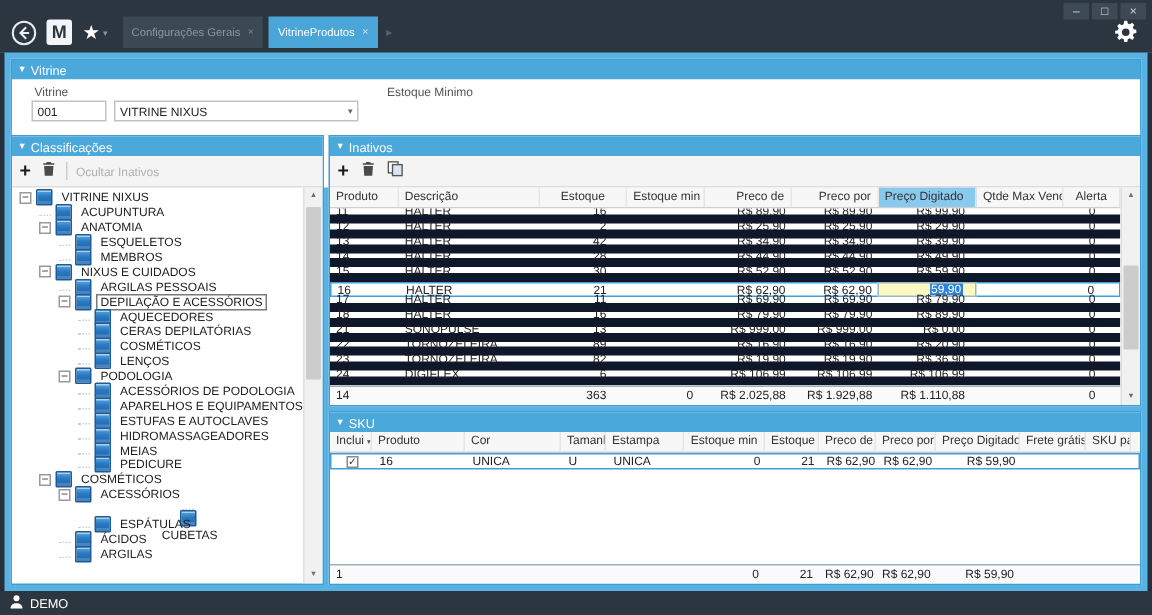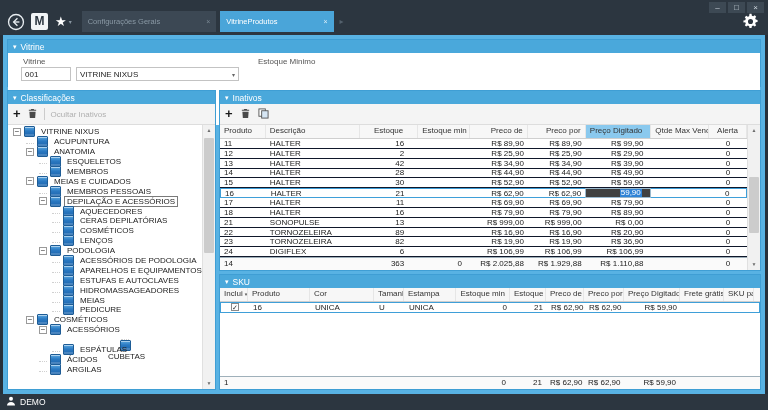--- a/index.html
+++ b/index.html
@@ -11,21 +11,21 @@
   .titlebar{height:35px;background:var(--titlebar,#2c3640);position:relative;flex:none;}
   .win-controls{position:absolute;top:2px;right:4px;display:flex;gap:2px;}
   .win-btn{width:17px;height:11px;background:#3d4954;color:#cfd8de;font-size:8px;line-height:11px;
            text-align:center;cursor:default;}
   .tab-row{position:absolute;left:7px;top:11px;display:flex;align-items:center;height:21px;}
   .back-circle{width:18px;height:18px;margin-right:6px;display:flex;align-items:center;justify-content:center;}
   .app-logo{width:17px;height:17px;background:#f2f5f7;border-radius:2px;color:#2c3640;font-weight:bold;
             font-size:12px;line-height:17px;text-align:center;margin-right:7px;}
   .star{color:#fff;font-size:13px;margin-right:2px;}
   .star-caret{color:#8a97a2;font-size:6px;margin-right:10px;}
-  .tab{height:21px;display:flex;align-items:center;padding:0 6px;font-size:7.5px;margin-right:4px;cursor:default;gap:41px;}
+  .tab{height:21px;display:flex;align-items:center;padding:0 6px;font-size:7.5px;margin-right:4px;cursor:default;}
   .tab.inactive{background:#3c4854;color:#8a99a5;}
   .tab.active{background:var(--accent,#4aa5d9);color:#fff;}
   .tab .close{margin-left:5px;font-size:7px;opacity:.8;}
   .tab-overflow{color:#54616d;font-size:8px;margin-left:2px;}
   .gear-btn{position:absolute;right:9px;top:13px;width:17px;height:17px;}
 
   
   .main{flex:1;border-left:3px solid #26303a;border-right:3px solid #26303a;
         padding:4px;display:flex;flex-direction:column;gap:3px;min-height:0;}
   .panel{background:#fff;border:1px solid #3f9ed4;display:flex;flex-direction:column;min-height:0;}
@@ -78,29 +78,29 @@
   
   .right-col{flex:1;display:flex;flex-direction:column;gap:3px;min-width:0;}
   .produtos-panel{flex:1;}
   .sku-panel{height:114px;flex:none;}
   .table-wrap{flex:1;position:relative;display:flex;flex-direction:column;min-height:0;}
   .grid-header{display:flex;height:13px;flex:none;background:#f7f7f7;border-bottom:1px solid #cfcfcf;}
   .grid-hcell{font-size:8px;color:#333;line-height:12px;box-sizing:border-box;padding:0 4px;
               border-right:1px solid #e6e6e6;overflow:hidden;white-space:nowrap;}
   .grid-hcell.sorted{background:var(--sorted-header,#8ac9ee);}
   .grid-body{flex:1;overflow:hidden;background:#fff;}
-  .grow{display:flex;height:9.85px;box-sizing:border-box;border-bottom:1px solid #0f172a;}
+  .grow{display:flex;height:9.85px;box-sizing:border-box;border-bottom:6px solid #0f172a;}
   .grow.tall{height:11px;}
   .grow.selected{border:1px solid #3f9fd8;}
   .gcell{font-size:8px;color:#222;line-height:9px;box-sizing:border-box;padding:0 4px;overflow:hidden;
          white-space:nowrap;align-self:center;}
   .summary-row{display:flex;height:12px;flex:none;background:#fafafa;border-top:1px solid #9fb0ba;}
   .summary-row .gcell{font-size:8px;line-height:11px;align-self:stretch;}
   .ctr{text-align:center;}
-  .edit-cell{background:#404040;text-align:left;border:1px solid #9ab8cc;line-height:8px;}
+  .edit-cell{background:#fef9c3;text-align:left;border:1px solid #9ab8cc;line-height:8px;}
   .sel-text{background:var(--selection,#2f83d6);color:#fff;padding:0 1px;}
 
   
   .pc0{width:46px;} .pc1{width:95px;} .pc2{width:58px;text-align:right;padding-right:14px;}
   .pc3{width:52px;text-align:right;padding-right:8px;} .pc4{width:58px;text-align:right;}
   .pc5{width:58px;text-align:right;} .pc6{width:66px;text-align:right;padding-right:8px;}
   .pc7{width:58px;text-align:right;} .pc8{width:38px;text-align:center;}
   .pad-scroll{padding-right:13px;}
 
   
@@ -219,26 +219,26 @@
                 <div class="tree-label">ESQUELETOS</div>
               </div>
               <div class="tree-item" style="padding-left: 29px;">
                 <div class="expand-spacer"></div>
                 <div class="tree-icon"></div>
                 <div class="tree-label">MEMBROS</div>
               </div>
               <div class="tree-item" style="padding-left: 16px;">
                 <div class="expand-box">−</div>
                 <div class="tree-icon"></div>
-                <div class="tree-label">MEIAS E CUIDADOS</div>
-              </div>
-              <div class="tree-item" style="padding-left: 29px;">
-                <div class="expand-spacer"></div>
-                <div class="tree-icon"></div>
-                <div class="tree-label">MEMBROS PESSOAIS</div>
+                <div class="tree-label">NIXUS E CUIDADOS</div>
+              </div>
+              <div class="tree-item" style="padding-left: 29px;">
+                <div class="expand-spacer"></div>
+                <div class="tree-icon"></div>
+                <div class="tree-label">ARGILAS PESSOAIS</div>
               </div>
               <div class="tree-item" style="padding-left: 29px;">
                 <div class="expand-box">−</div>
                 <div class="tree-icon"></div>
                 <div class="tree-label focused">DEPILAÇÃO E ACESSÓRIOS</div>
               </div>
               <div class="tree-item" style="padding-left: 42px;">
                 <div class="expand-spacer"></div>
                 <div class="tree-icon"></div>
                 <div class="tree-label">AQUECEDORES</div>

